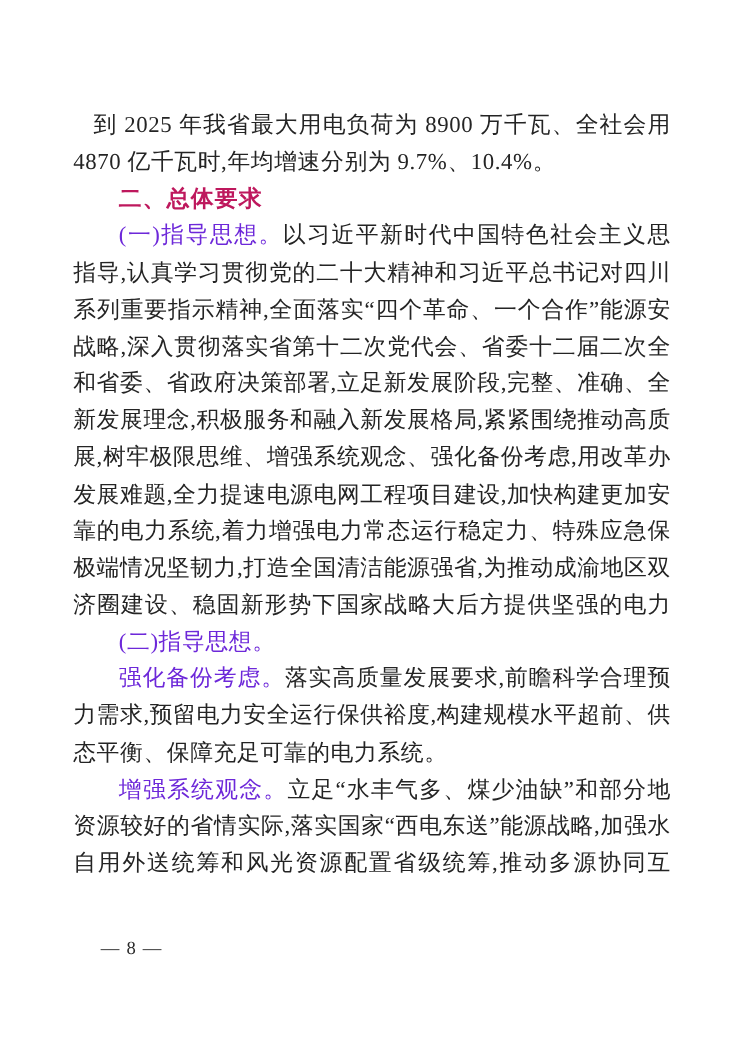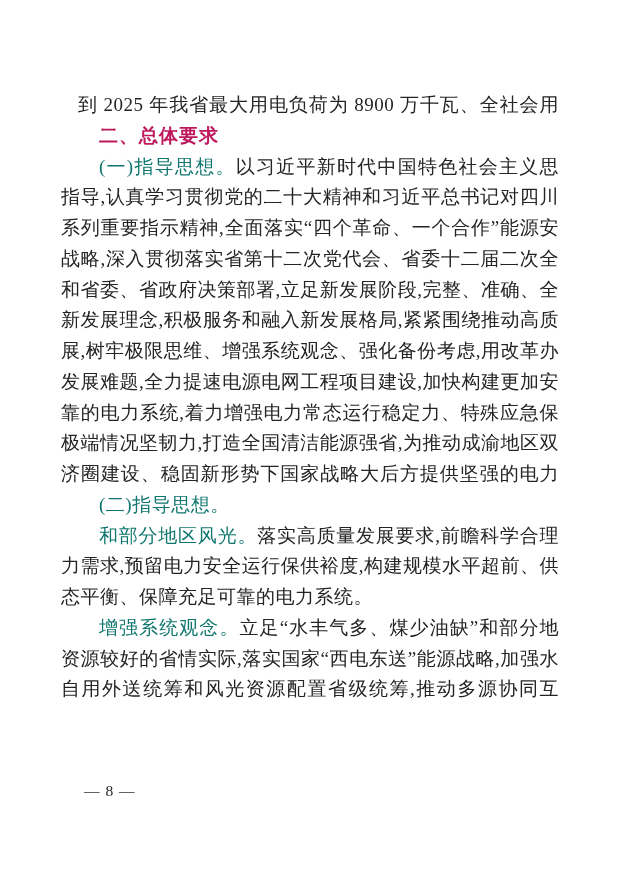--- a/index.html
+++ b/index.html
@@ -42,39 +42,40 @@
   }
   .heading .line {
     font-family: "Liberation Sans", sans-serif;
     font-weight: 700;
     color: #be185d;
     padding-left: 38px;
     letter-spacing: 1px;
   }
   .lead {
     
-    color: #0f766e;
+    color: #6d28d9;
   }
   .page-number {
     position: absolute;
     left: 84px;
     top: 782px;
     font-size: 15.5px;
     line-height: 18px;
     color: #2a2a2a;
     letter-spacing: 1px;
   }
 </style>
 </head>
 <body>
 
 <div class="page">
   <div class="content">
       <div class="block paragraph">
         <div class="line" style="padding-left: 17px;">到 2025 年我省最大用电负荷为 8900 万千瓦、全社会用电量为</div>
+        <div class="line last">4870 亿千瓦时,年均增速分别为 9.7%、10.4%。</div>
       </div>
       <div class="block heading">
         <div class="line last">二、总体要求</div>
       </div>
       <div class="block paragraph">
         <div class="line" style="padding-left: 38px;"><span class="lead">(一)指导思想。</span>以习近平新时代中国特色社会主义思想为</div>
         <div class="line">指导,认真学习贯彻党的二十大精神和习近平总书记对四川工作</div>
         <div class="line">系列重要指示精神,全面落实“四个革命、一个合作”能源安全新</div>
         <div class="line">战略,深入贯彻落实省第十二次党代会、省委十二届二次全会精神</div>
         <div class="line">和省委、省政府决策部署,立足新发展阶段,完整、准确、全面贯彻</div>
@@ -82,21 +83,21 @@
         <div class="line">展,树牢极限思维、增强系统观念、强化备份考虑,用改革办法破解</div>
         <div class="line">发展难题,全力提速电源电网工程项目建设,加快构建更加安全可</div>
         <div class="line">靠的电力系统,着力增强电力常态运行稳定力、特殊应急保障力、</div>
         <div class="line">极端情况坚韧力,打造全国清洁能源强省,为推动成渝地区双城经</div>
         <div class="line last">济圈建设、稳固新形势下国家战略大后方提供坚强的电力保障。</div>
       </div>
       <div class="block paragraph">
         <div class="line last" style="padding-left: 38px;"><span class="lead">(二)指导思想。</span></div>
       </div>
       <div class="block paragraph">
-        <div class="line" style="padding-left: 38px;"><span class="lead">和部分地区风光。</span>落实高质量发展要求,前瞻科学合理预测电</div>
+        <div class="line" style="padding-left: 38px;"><span class="lead">强化备份考虑。</span>落实高质量发展要求,前瞻科学合理预测电</div>
         <div class="line">力需求,预留电力安全运行保供裕度,构建规模水平超前、供需动</div>
         <div class="line last">态平衡、保障充足可靠的电力系统。</div>
       </div>
       <div class="block paragraph">
         <div class="line" style="padding-left: 38px;"><span class="lead">增强系统观念。</span>立足“水丰气多、煤少油缺”和部分地区风光</div>
         <div class="line">资源较好的省情实际,落实国家“西电东送”能源战略,加强水电</div>
         <div class="line">自用外送统筹和风光资源配置省级统筹,推动多源协同互补、多网</div>
       </div>
     </div>
   <div class="page-number">— 8 —</div>

